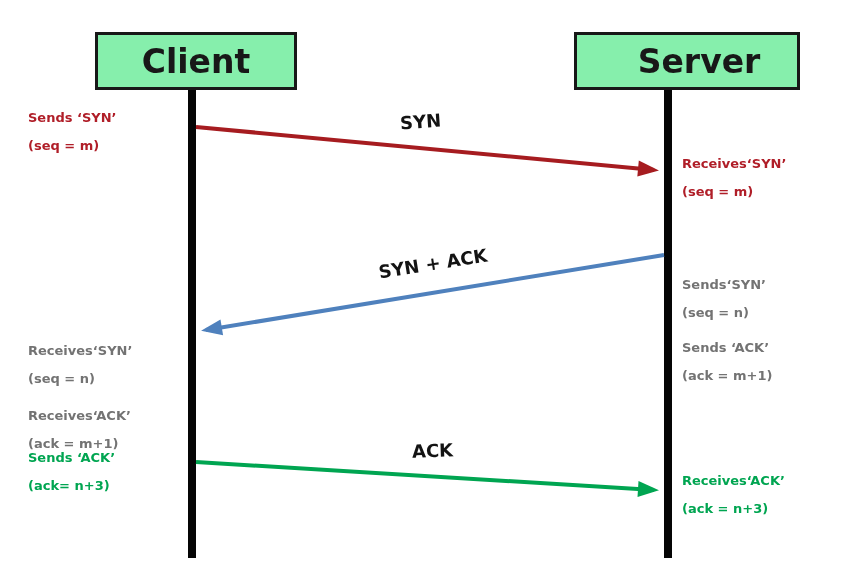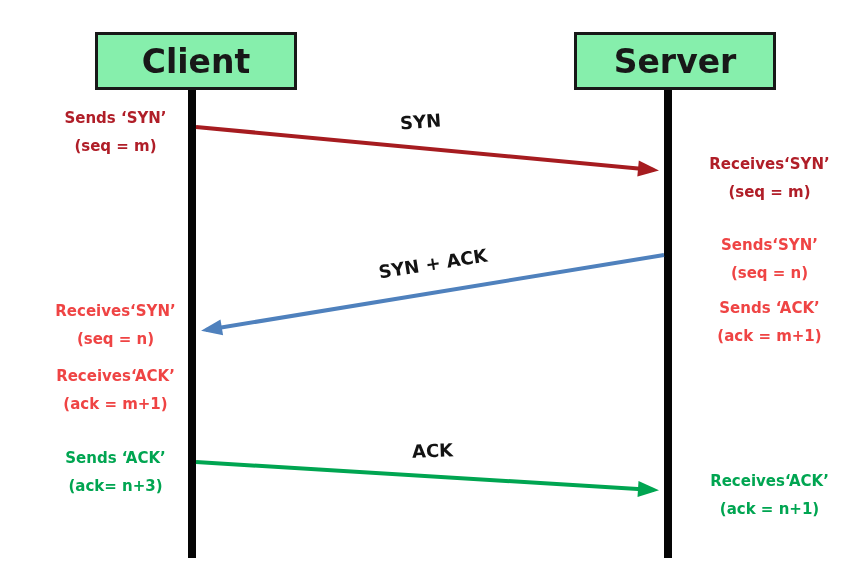--- a/index.html
+++ b/index.html
@@ -20,51 +20,50 @@
     background: #86efac;
     display: flex;
     align-items: center;
     justify-content: center;
     font-size: 33px;
     font-weight: bold;
     color: #181818;
     z-index: 3;
   }
   .actor-box.client { left: 95px; }
-  .actor-box.server { left: 574px; }
+  .actor-box.server { left: 574px; padding-left: 24px; }
   .lifeline {
     position: absolute;
     top: 85px;
     width: 8px;
     height: 473px;
     background: #050505;
     z-index: 1;
   }
   .lifeline.client { left: 188px; }
   .lifeline.server { left: 664px; }
   svg.arrows {
     position: absolute;
     left: 0; top: 0;
     width: 860px; height: 578px;
     z-index: 2;
   }
   .note {
     position: absolute;
     width: 175px;
-    text-align: center;
-    font-size: 15px;
+    font-size: 13px;
     font-weight: bold;
     line-height: 28px;
     z-index: 3;
     white-space: nowrap;
   }
   .note.left  { left: 28px; }
   .note.right { left: 682px; }
   .note.red   { color: #b01e28; }
-  .note.blue  { color: #ef4444; }
+  .note.blue  { color: #737373; margin-top: 40px; }
   .note.green { color: #00a551; }
   .arrow-label {
     position: absolute;
     font-size: 18px;
     font-weight: bold;
     color: #131313;
     z-index: 3;
     white-space: nowrap;
   }
   .arrow-label.syn    { left: 400px; top: 111px; transform: rotate(-4deg); }
@@ -131,16 +130,16 @@
   <div class="note right blue" style="top:231px">
     <div>Sends‘SYN’</div>
     <div>(seq = n)</div>
   </div>
   <div class="note right blue" style="top:294px">
     <div>Sends ‘ACK’</div>
     <div>(ack = m+1)</div>
   </div>
   <div class="note right green" style="top:467px">
     <div>Receives‘ACK’</div>
-    <div>(ack = n+1)</div>
+    <div>(ack = n+3)</div>
   </div>
 
 </div>
 
 </body></html>

